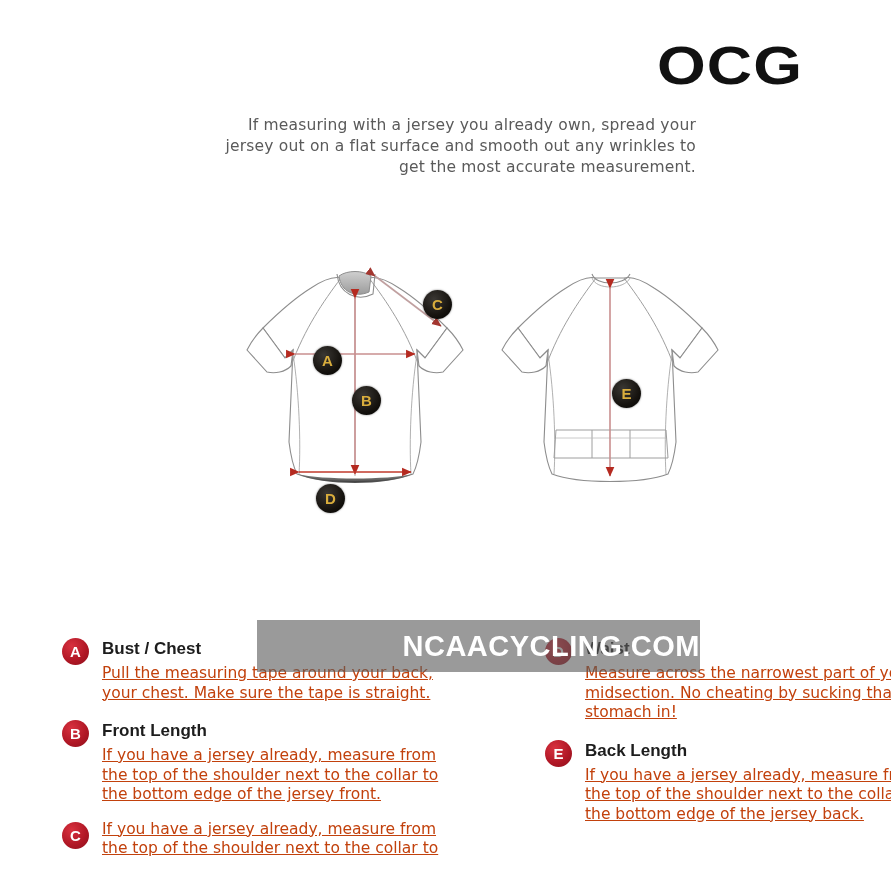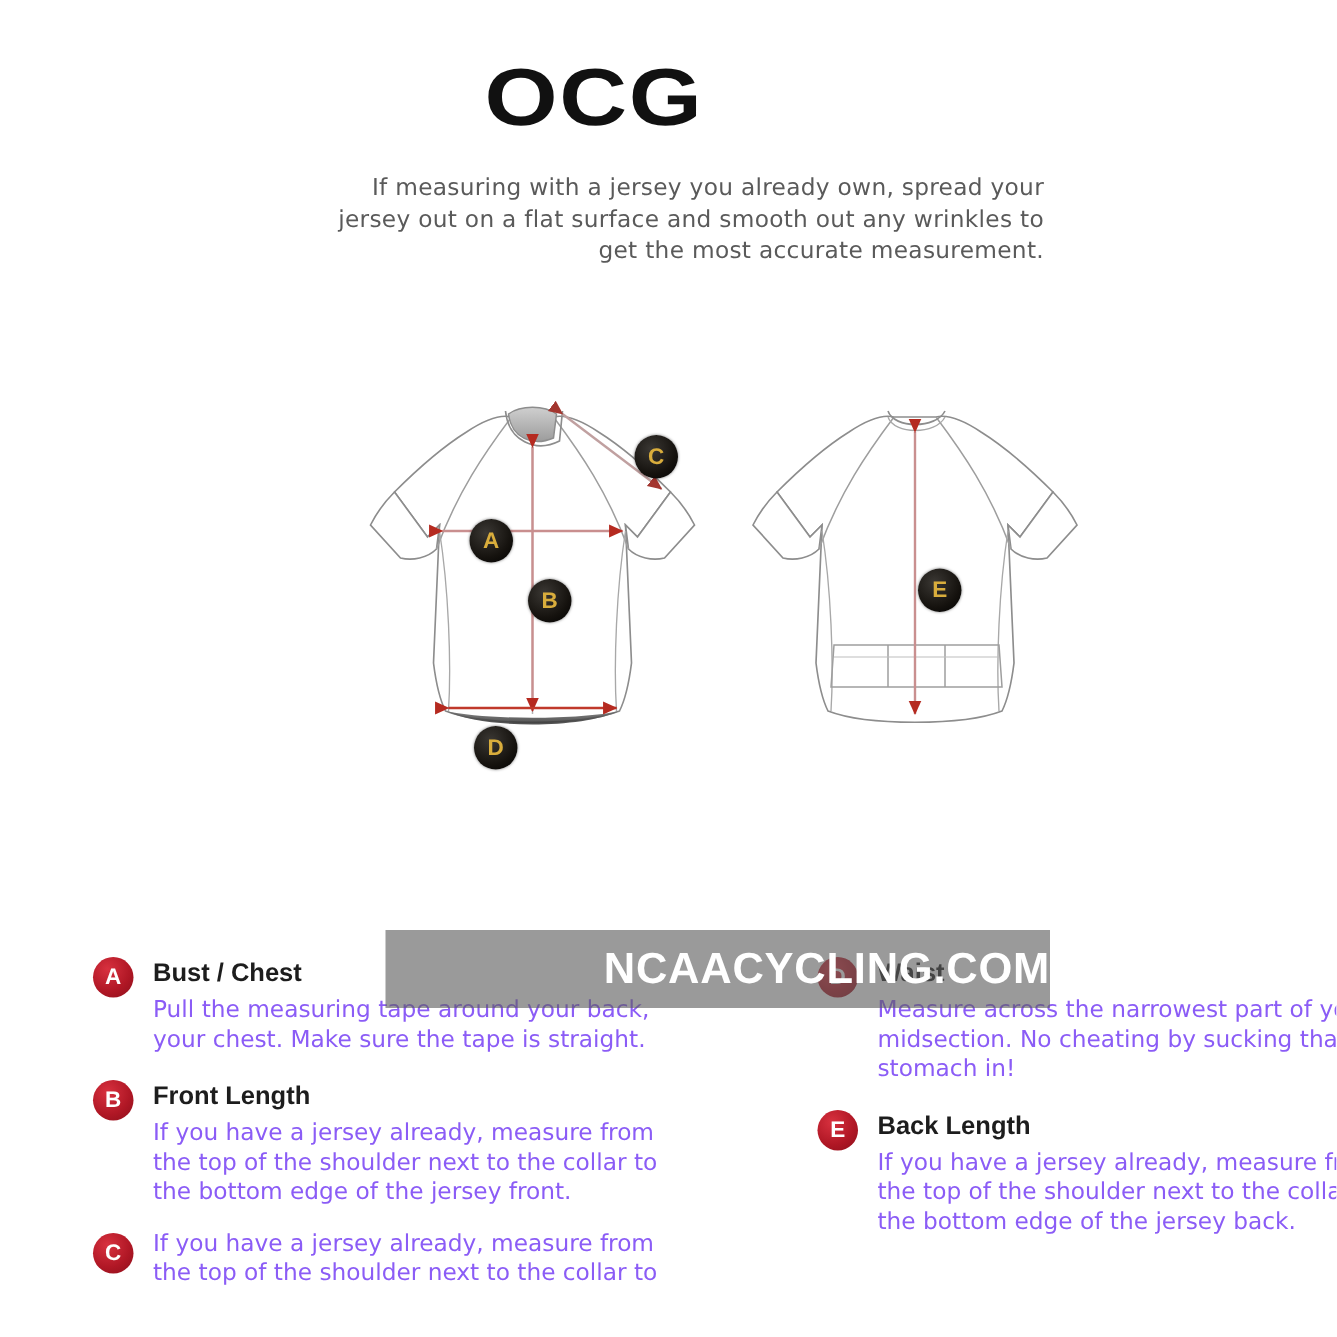--- a/index.html
+++ b/index.html
@@ -21,21 +21,21 @@
     background: #ffffff;
     overflow: hidden;
   }
 
   
   .logo-wrap {
     position: absolute;
     top: 34px;
     left: 0;
     width: 793px;
-    text-align: center;
+    text-align: right;
   }
   .logo {
     display: inline-block;
     font-family: "Liberation Sans", sans-serif;
     font-weight: bold;
     font-size: 54px;
     letter-spacing: 1px;
     color: #111111;
     transform: scaleX(1.16);
     transform-origin: center;
@@ -127,22 +127,23 @@
     font-weight: bold;
     font-size: 17px;
     line-height: 25px;
     color: #1d1d1d;
     white-space: nowrap;
   }
   .entry p {
     margin: 0;
     font-size: 15.5px;
     line-height: 19.5px;
-    color: #8b5cf6;
+    color: #c2410c;
     white-space: nowrap;
+    text-decoration: underline;
   }
 
   
   .wm-band {
     position: absolute;
     left: 257px;
     top: 620px;
     width: 443px;
     height: 52px;
     background: rgba(92, 92, 92, 0.62);

